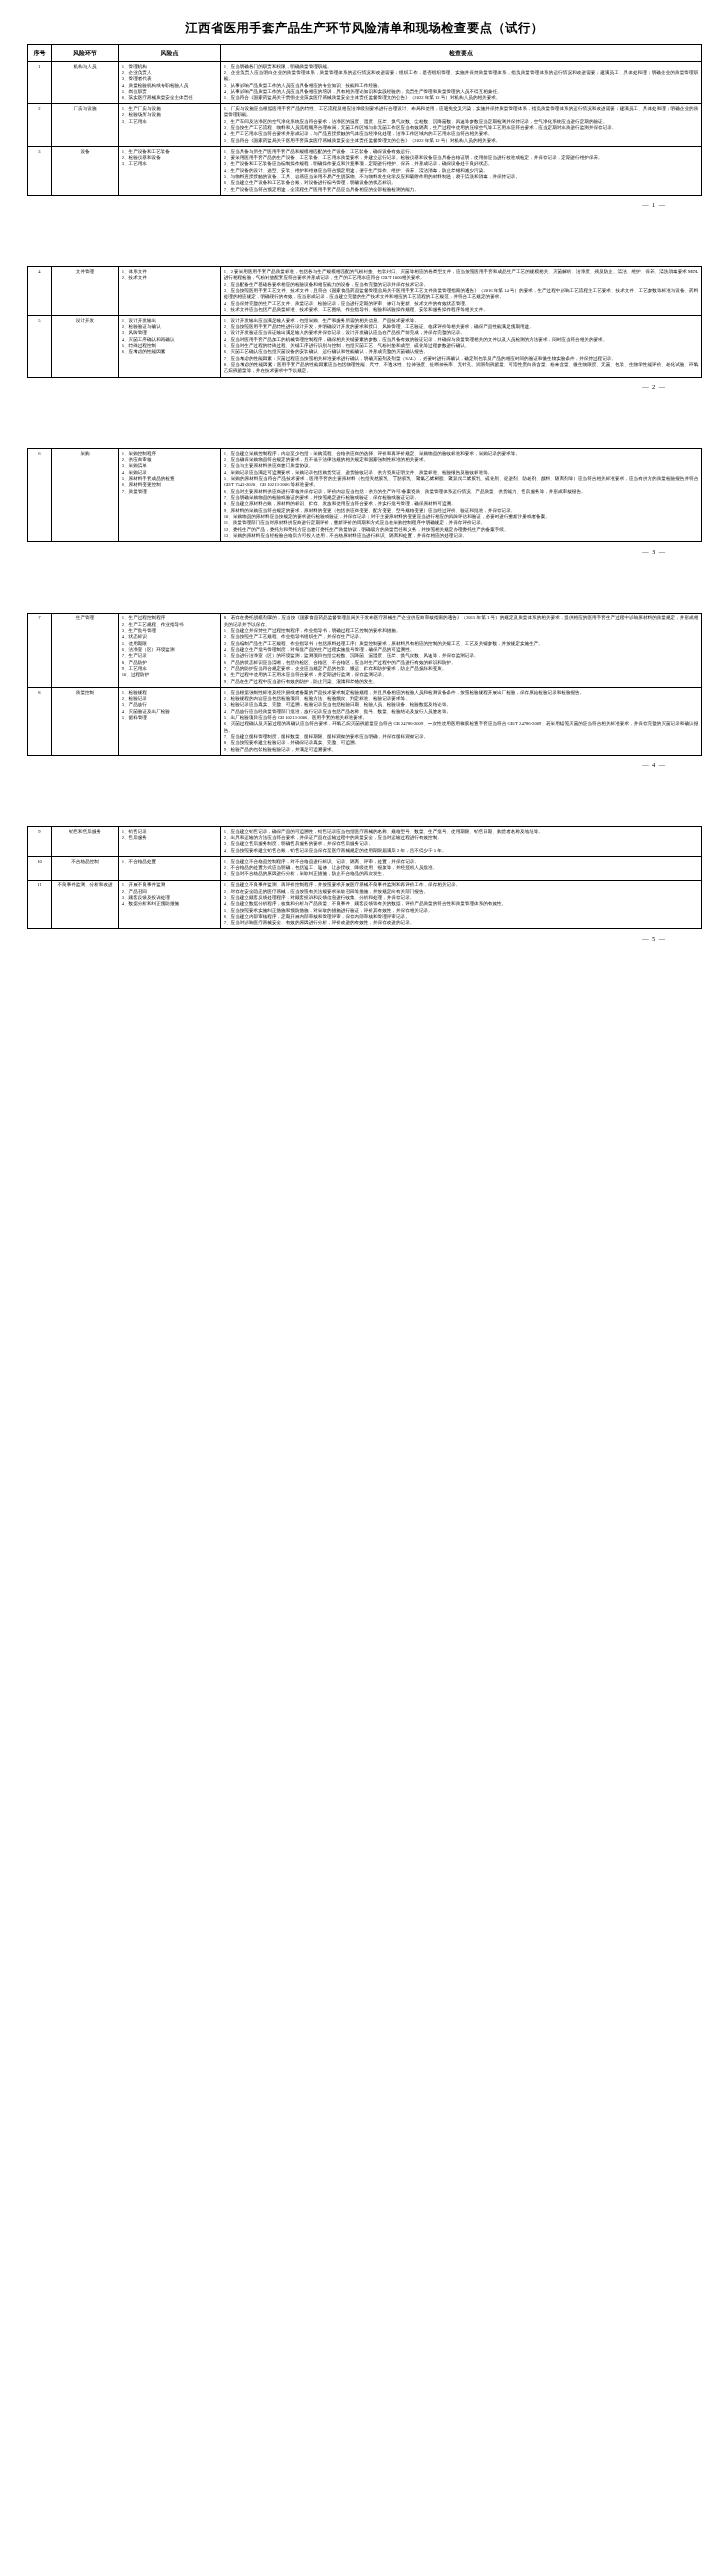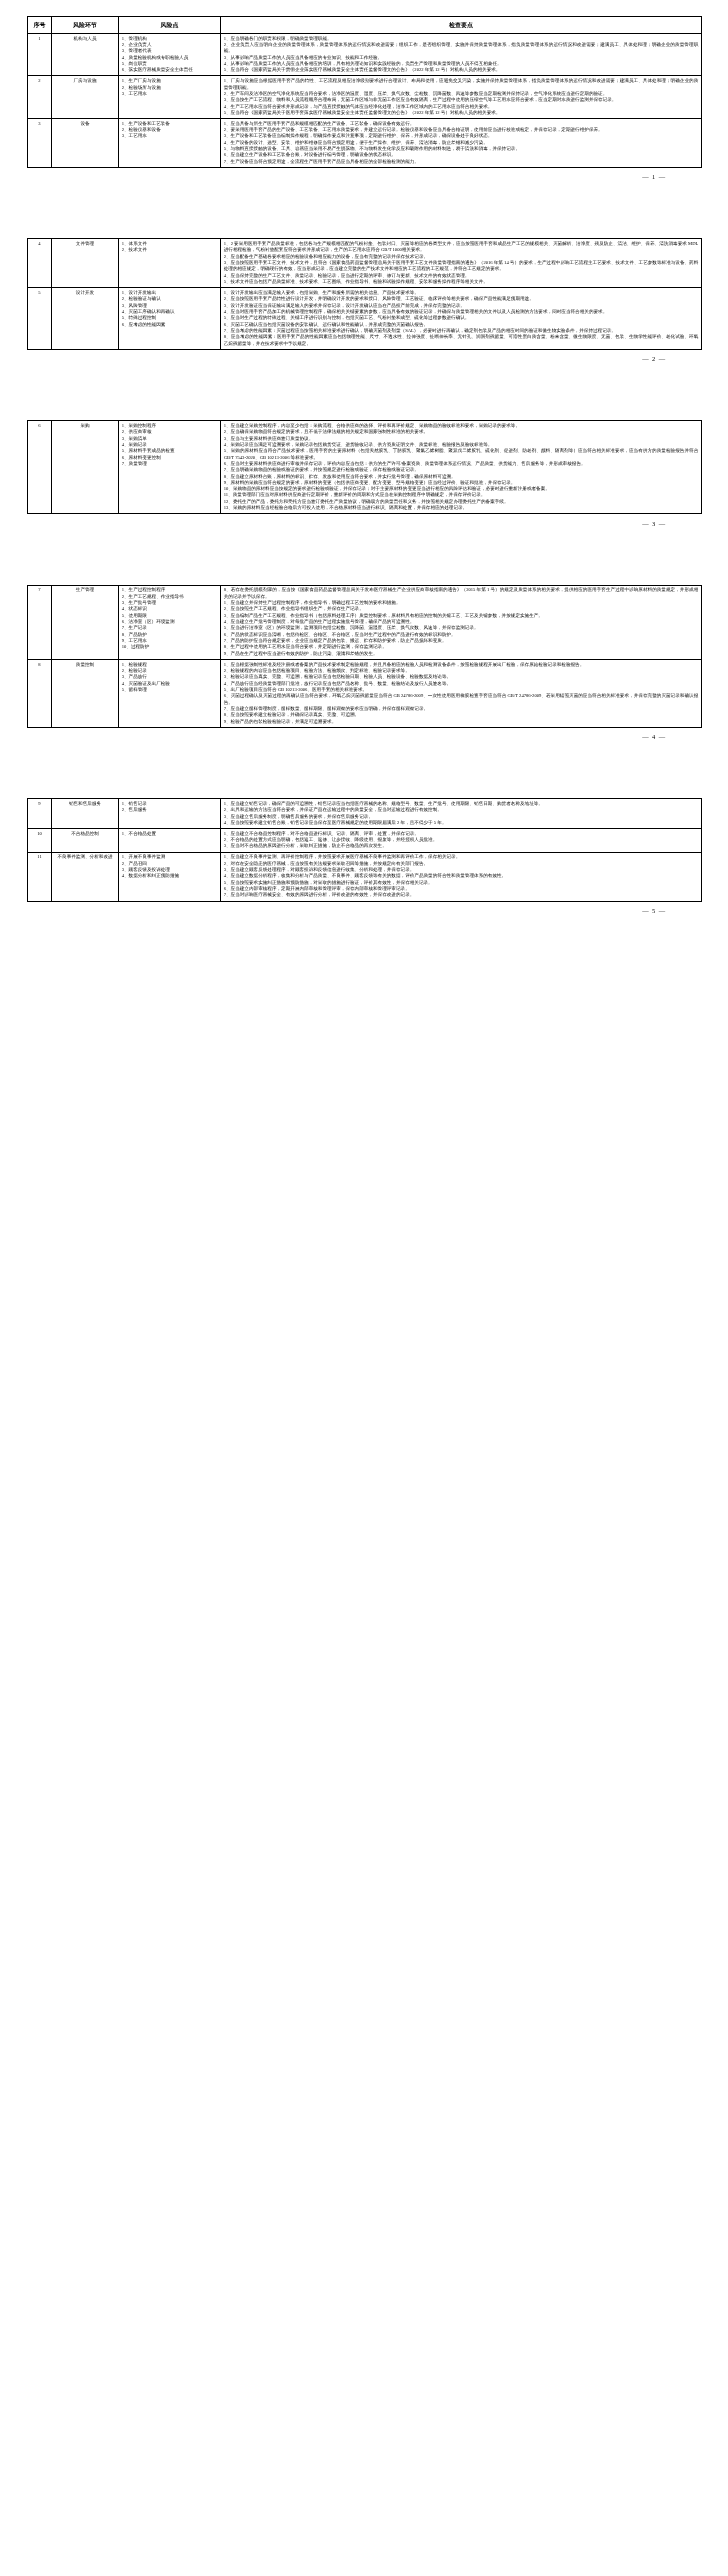--- a/index.html
+++ b/index.html
@@ -74,20 +74,21 @@
     margin-top: 5.5px;
     letter-spacing: 0.9px;
   }
   .pager.right { text-align: right; padding-right: 36px;}
   .gap-block { height: 36px; background: #fff; }
 </style>
 </head>
 <body>
 
 <div class="page">
+  <div class="doc-title">江西省医用手套产品生产环节风险清单和现场检查要点（试行）</div>
   <table class="risk">
     <colgroup>
         <col class="c-no">
         <col class="c-link">
         <col class="c-point">
         <col class="c-check">
       </colgroup>
     <thead>
       <tr>
         <th>序号</th>

